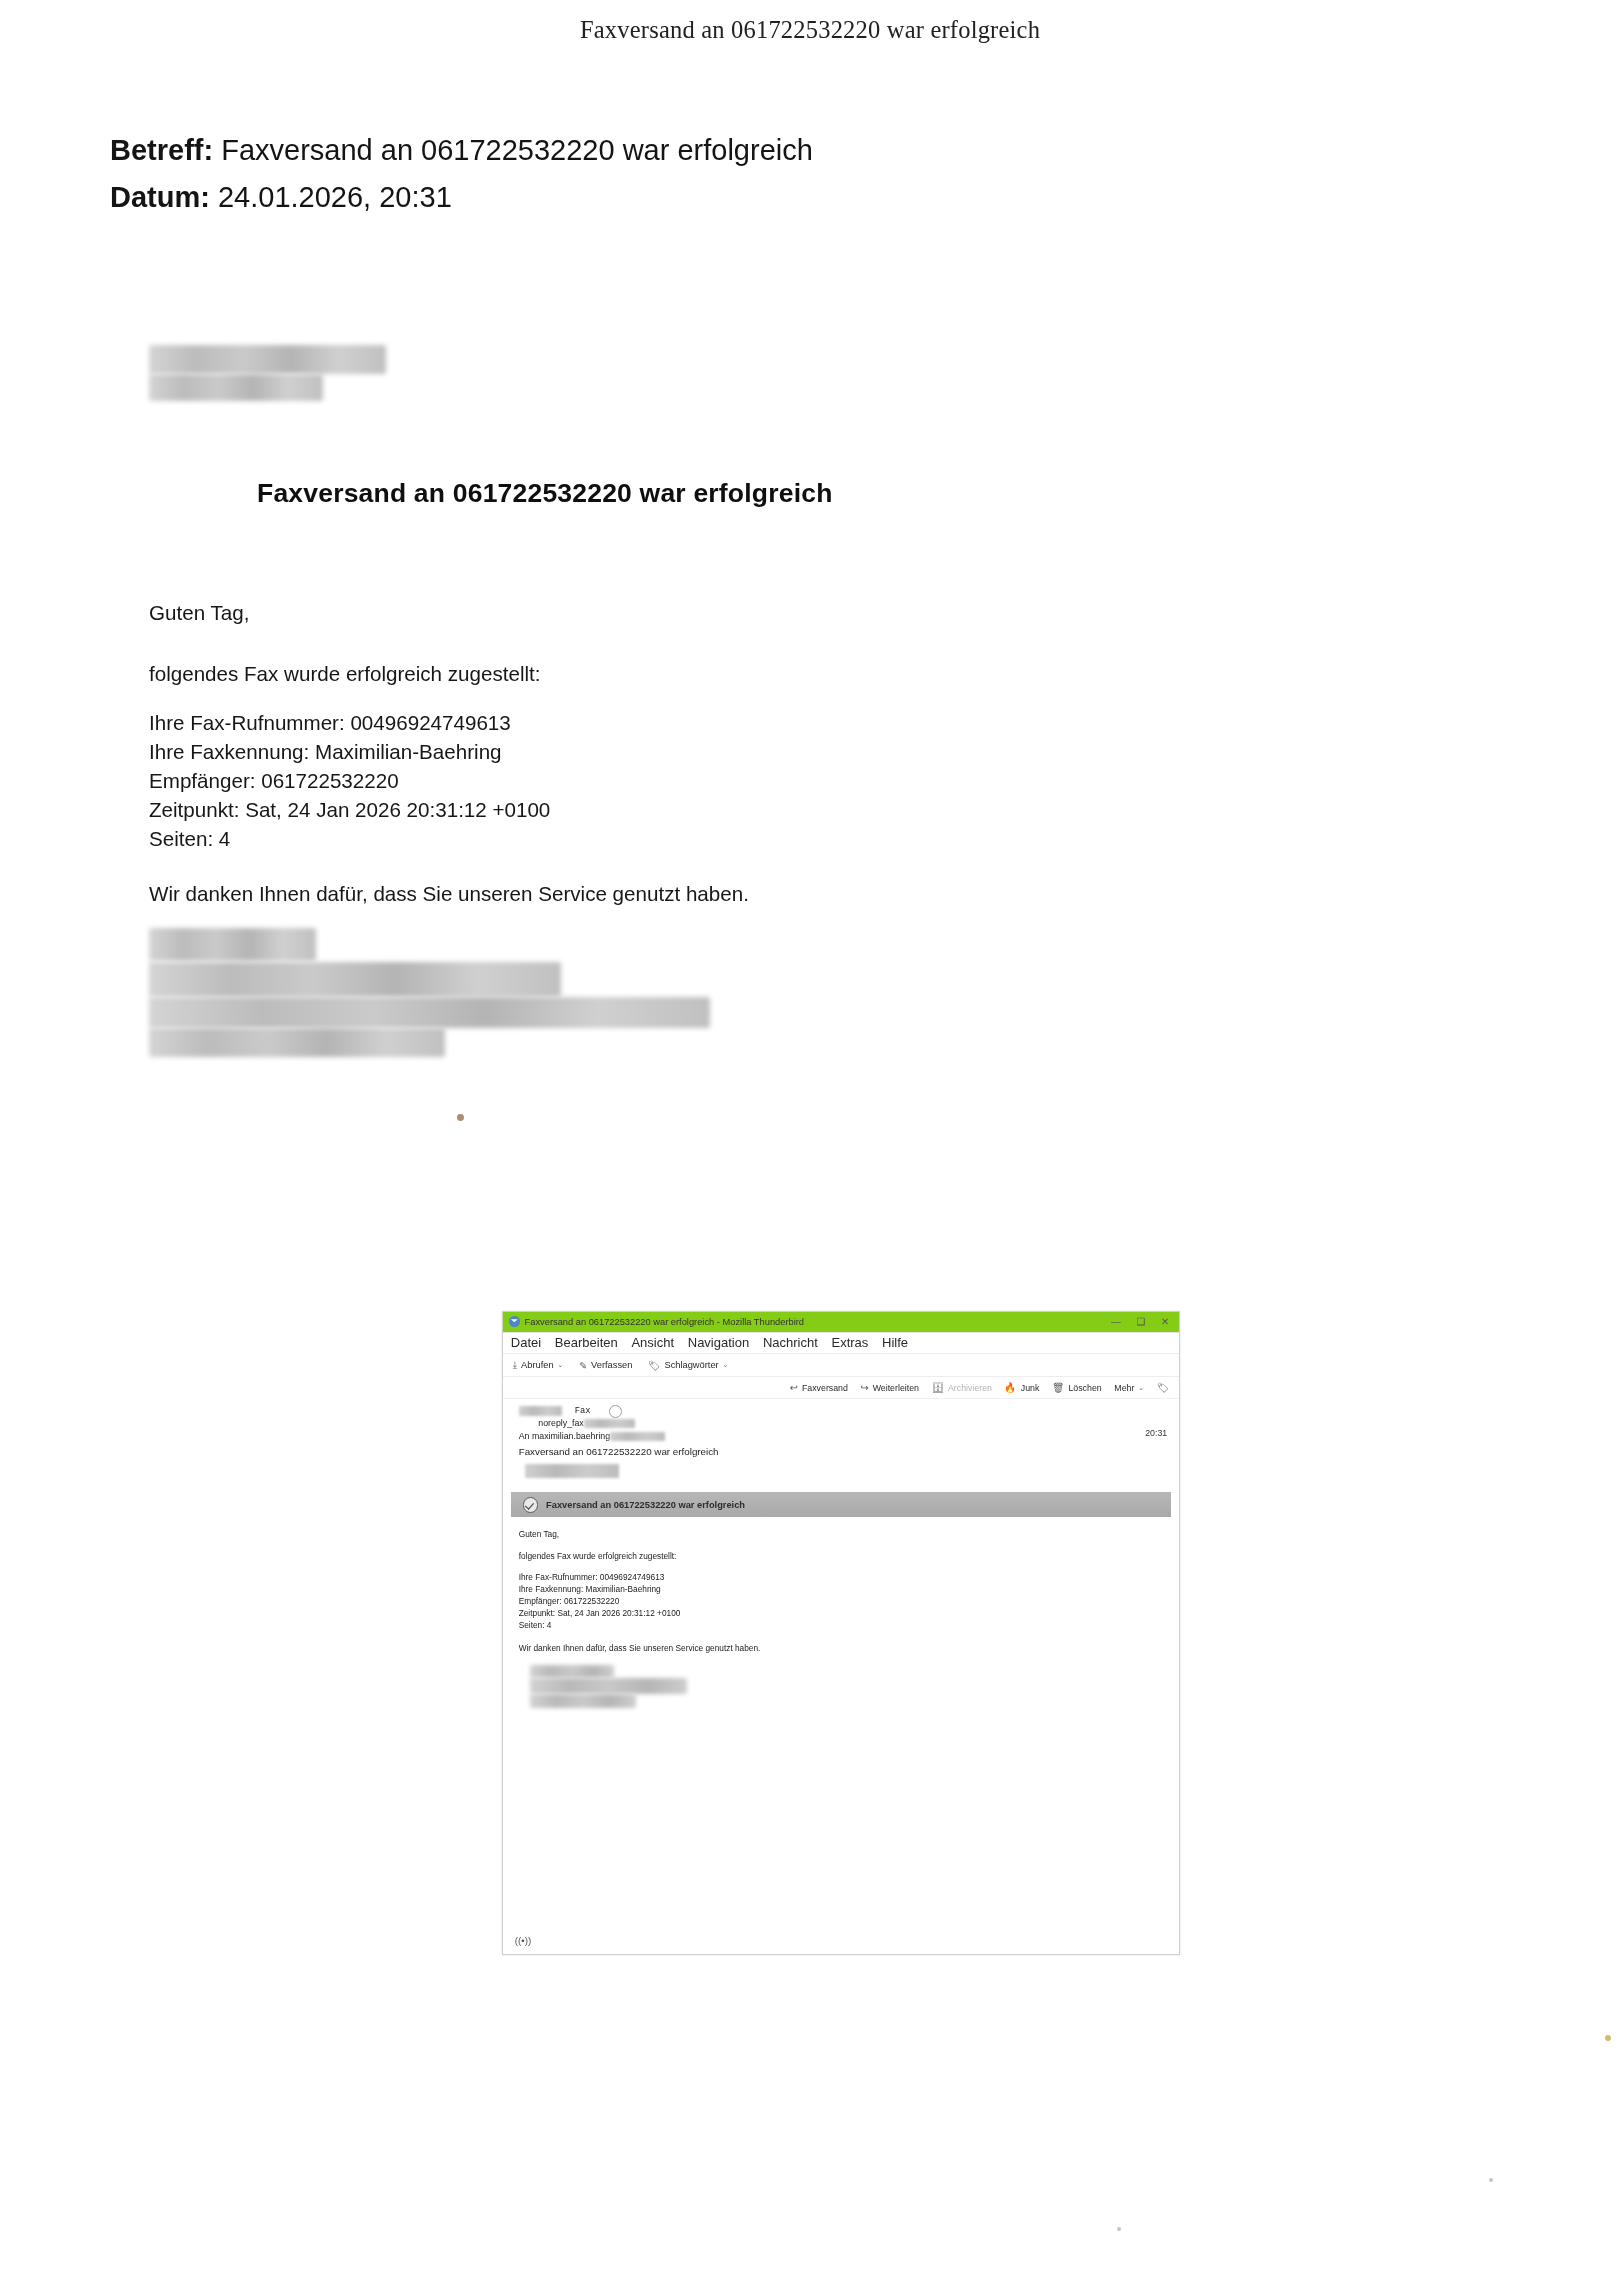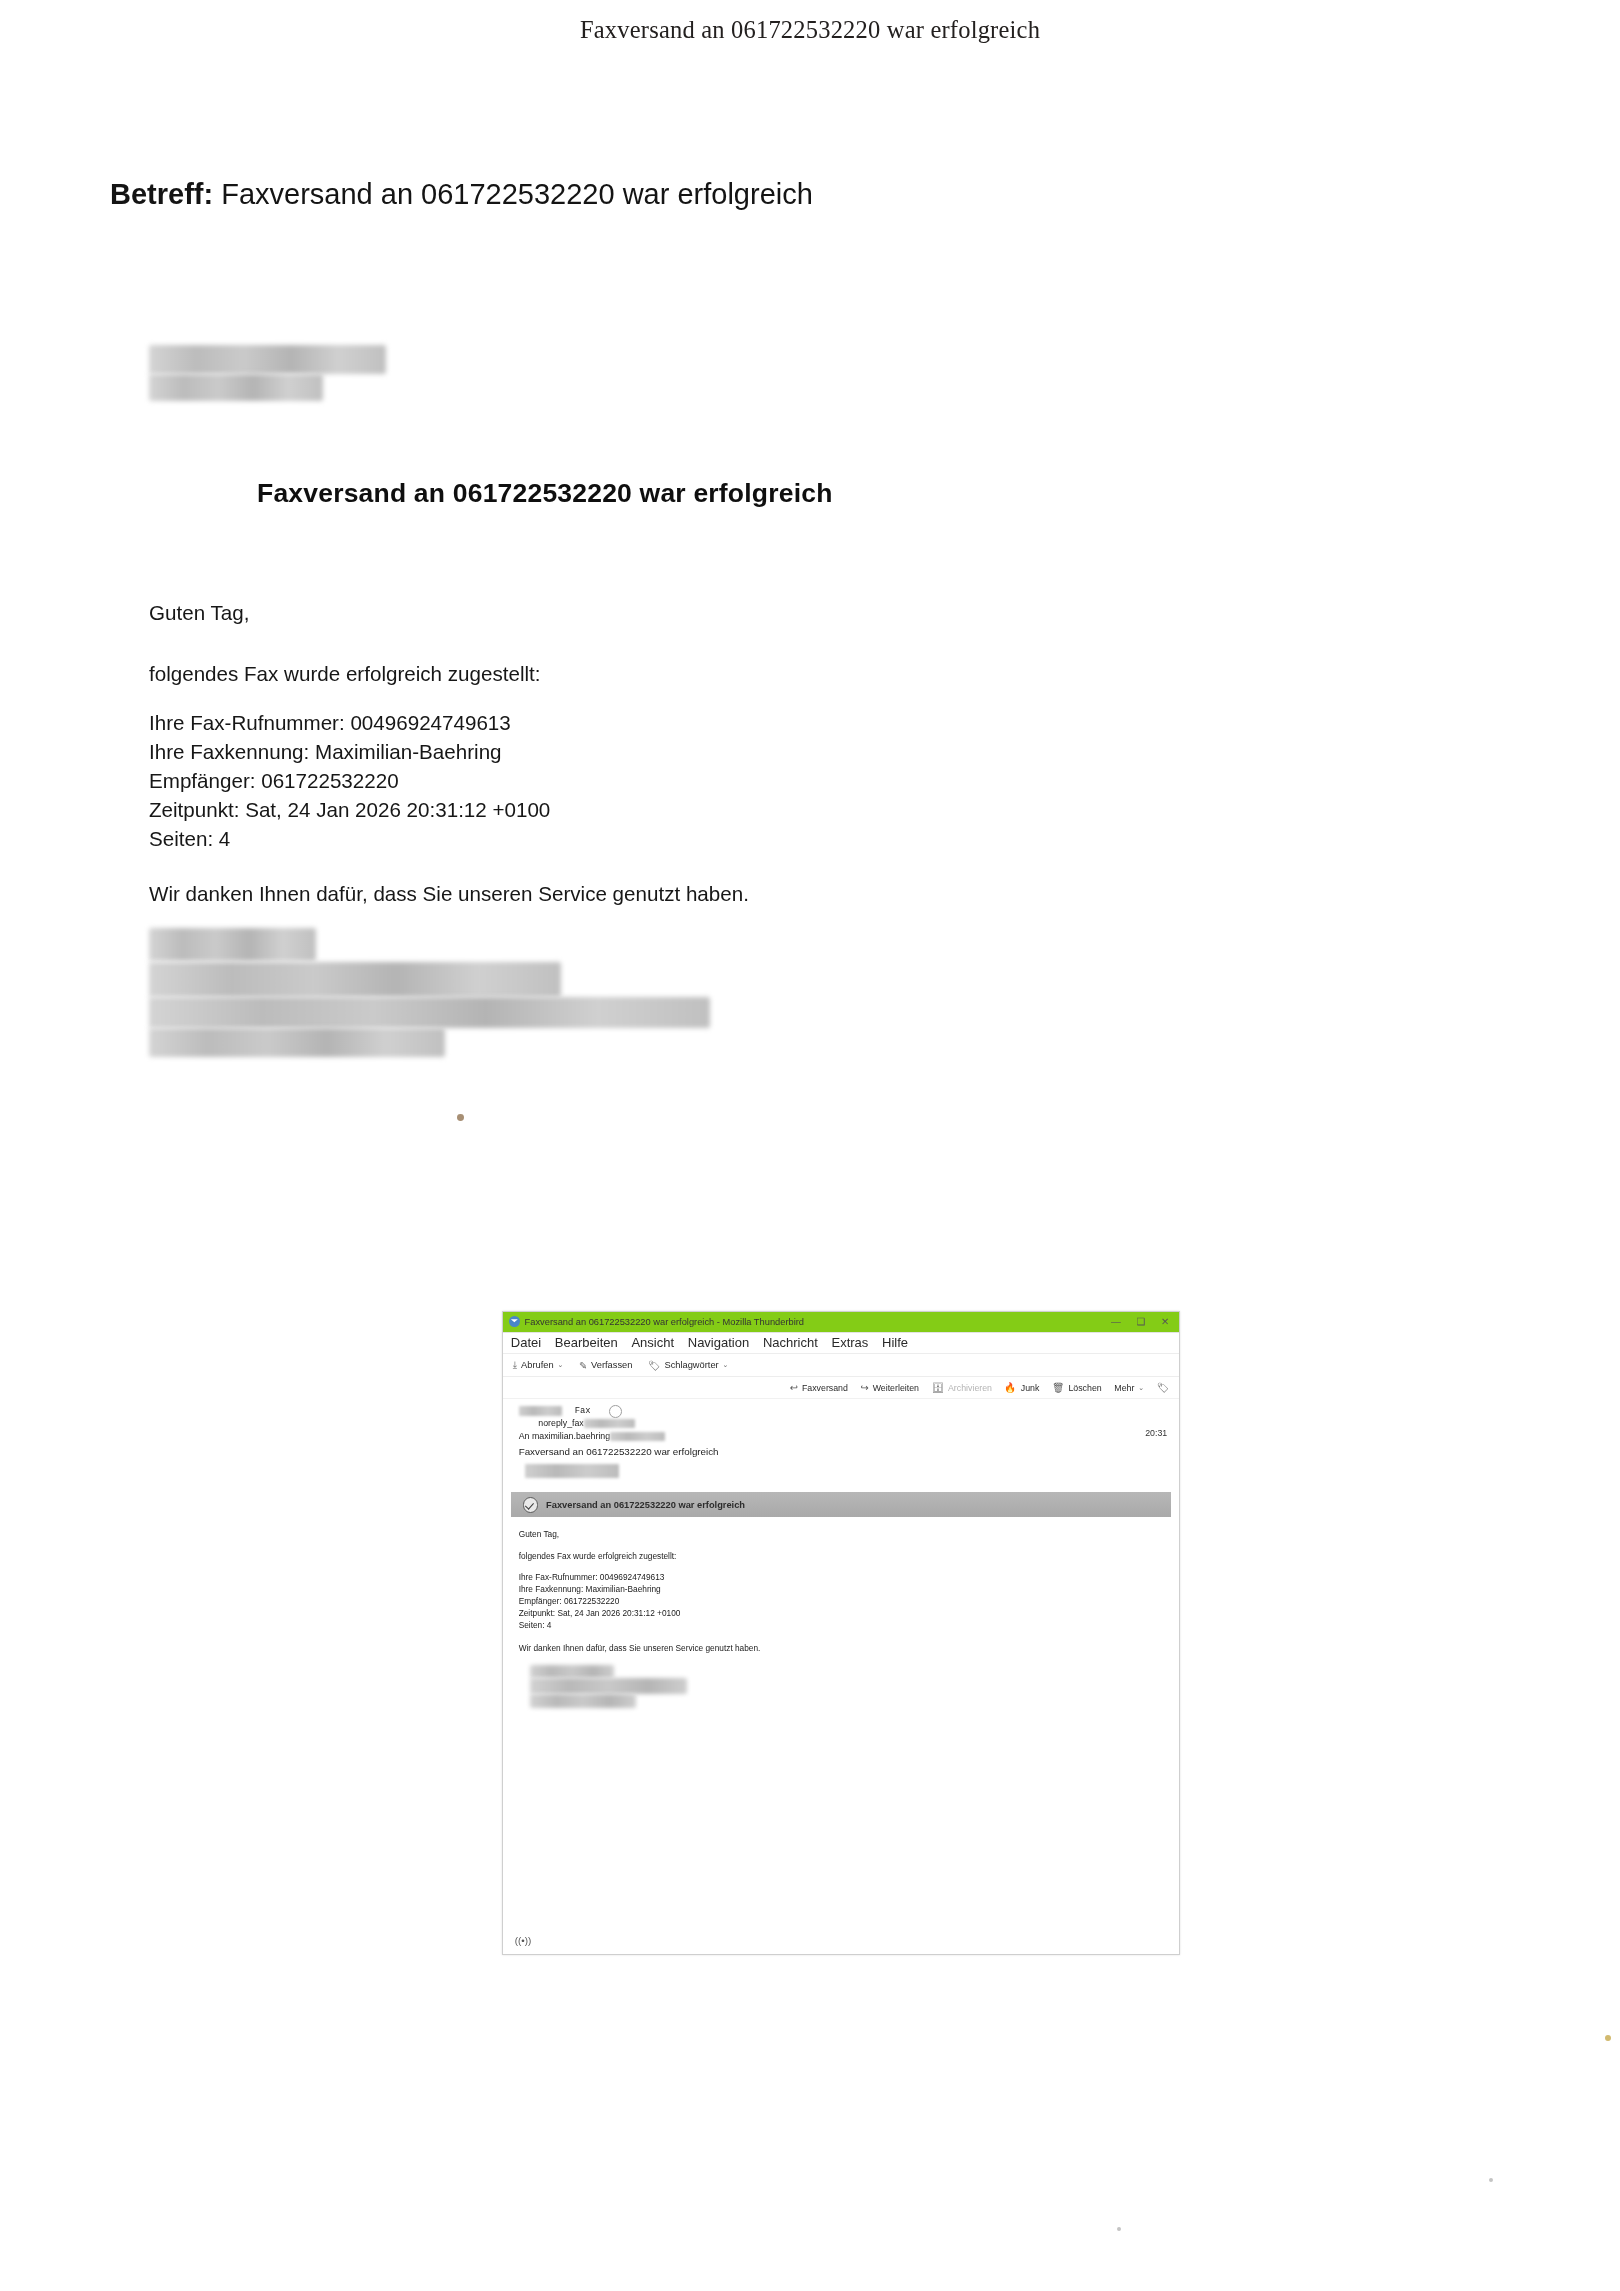--- a/index.html
+++ b/index.html
@@ -35,21 +35,20 @@
     top: 127px;
     left: 110px;
     width: 1127px;
     font-size: 29px;
     line-height: 47px;
     color: #141414;
   }
   .mail-headers .row {
     white-space: nowrap;
     position: relative;
-    margin-top: 44px;
   }
   .mail-headers .lbl {
     font-weight: bold;
   }
   .redact {
     display: inline-block;
     vertical-align: -3.9px;
     background: linear-gradient(90deg,#c9c9c9 0%,#bdbdbd 18%,#d2d2d2 36%,#b8b8b8 55%,#cfcfcf 74%,#c2c2c2 100%);
     filter: blur(2.4px);
     border-radius: 2px;
@@ -256,20 +255,24 @@
 </style>
 </head>
 <body>
 
 <div class="print-header">Faxversand an 061722532220 war erfolgreich</div>
 
 <div class="mail-headers">
   <div class="row">
     <span class="lbl">Betreff:</span>
     <span>Faxversand an 061722532220 war erfolgreich</span>
+  </div>
+  <div class="row">
+    <span class="lbl">Datum:</span>
+    <span>24.01.2026, 20:31</span>
   </div>
 </div>
 
 <div class="redact-block rb-sig1"></div>
 <div class="redact-block rb-sig2"></div>
 
 <div class="body-title">Faxversand an 061722532220 war erfolgreich</div>
 <div class="body-text bt-greet">Guten Tag,</div>
 <div class="body-text bt-intro">folgendes Fax wurde erfolgreich zugestellt:</div>
 <div class="body-text bt-details">

